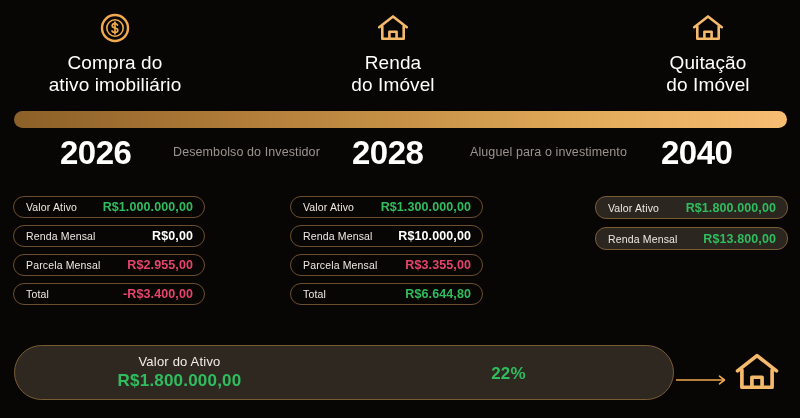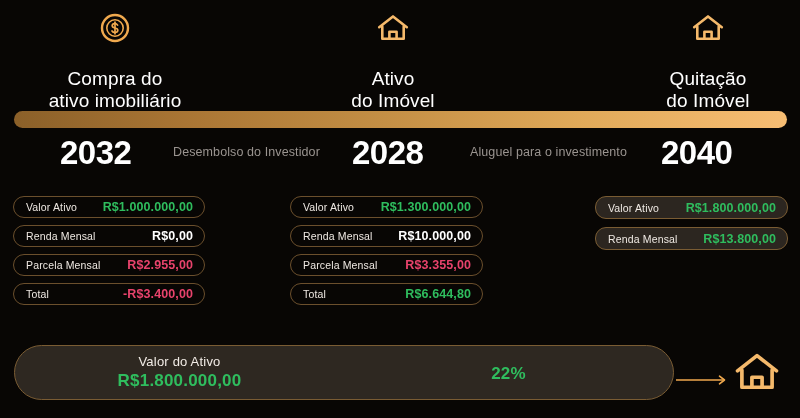--- a/index.html
+++ b/index.html
@@ -13,21 +13,21 @@
 
   
   .milestone { position: absolute; text-align: center; }
   .milestone .icon-wrap { height: 40px; display:flex; align-items:center; justify-content:center; }
   .milestone .ms-title {
     color: #ffffff;
     font-size: 19px;
     line-height: 22px;
     font-weight: 400;
     letter-spacing: 0.1px;
-    margin-top: 20px;
+    margin-top: 4px;
     white-space: pre-line;
   }
   #ms-0 { left: 20px;  top: 8px;  width: 190px; }
   #ms-1 { left: 318px; top: 8px;  width: 150px; }
   #ms-2 { left: 628px; top: 8px;  width: 160px; }
 
   
   .timeline-bar {
     position: absolute;
     left: 14px; top: 111px;
@@ -161,39 +161,39 @@
   </div>
 
   <div class="milestone" id="ms-1">
     <div class="icon-wrap">
       <svg width="34" height="30" viewBox="0 0 34 30" fill="none">
         <path d="M3.2 14.2 17 3.4l13.8 10.8" stroke="#f5b96b" stroke-width="2.6" stroke-linecap="round" stroke-linejoin="round"></path>
         <path d="M6.3 13.6v12.2h21.4V13.6" stroke="#f5b96b" stroke-width="2.6" stroke-linecap="round" stroke-linejoin="round"></path>
         <path d="M13.4 25.8v-7.1h7.2v7.1" stroke="#f5b96b" stroke-width="2.6" stroke-linecap="round" stroke-linejoin="round"></path>
       </svg>
     </div>
-    <div class="ms-title">Ativo
+    <div class="ms-title">Renda
 do Imóvel</div>
   </div>
 
   <div class="milestone" id="ms-2">
     <div class="icon-wrap">
       <svg width="34" height="30" viewBox="0 0 34 30" fill="none">
         <path d="M3.2 14.2 17 3.4l13.8 10.8" stroke="#f5b96b" stroke-width="2.6" stroke-linecap="round" stroke-linejoin="round"></path>
         <path d="M6.3 13.6v12.2h21.4V13.6" stroke="#f5b96b" stroke-width="2.6" stroke-linecap="round" stroke-linejoin="round"></path>
         <path d="M13.4 25.8v-7.1h7.2v7.1" stroke="#f5b96b" stroke-width="2.6" stroke-linecap="round" stroke-linejoin="round"></path>
       </svg>
     </div>
     <div class="ms-title">Quitação
 do Imóvel</div>
   </div>
 
   <div class="timeline-bar"></div>
 
-  <div class="year" id="year-0">2032</div>
+  <div class="year" id="year-0">2026</div>
   <div class="year" id="year-1">2028</div>
   <div class="year" id="year-2">2040</div>
 
   <div class="seg-caption" id="cap-0">Desembolso do Investidor</div>
   <div class="seg-caption" id="cap-1">Aluguel para o investimento</div>
 
   <div class="pill-group" id="grp-0">
     <div class="pill">
       <span class="p-label">Valor Ativo</span>
       <span class="p-value v-green">R$1.000.000,00</span>

